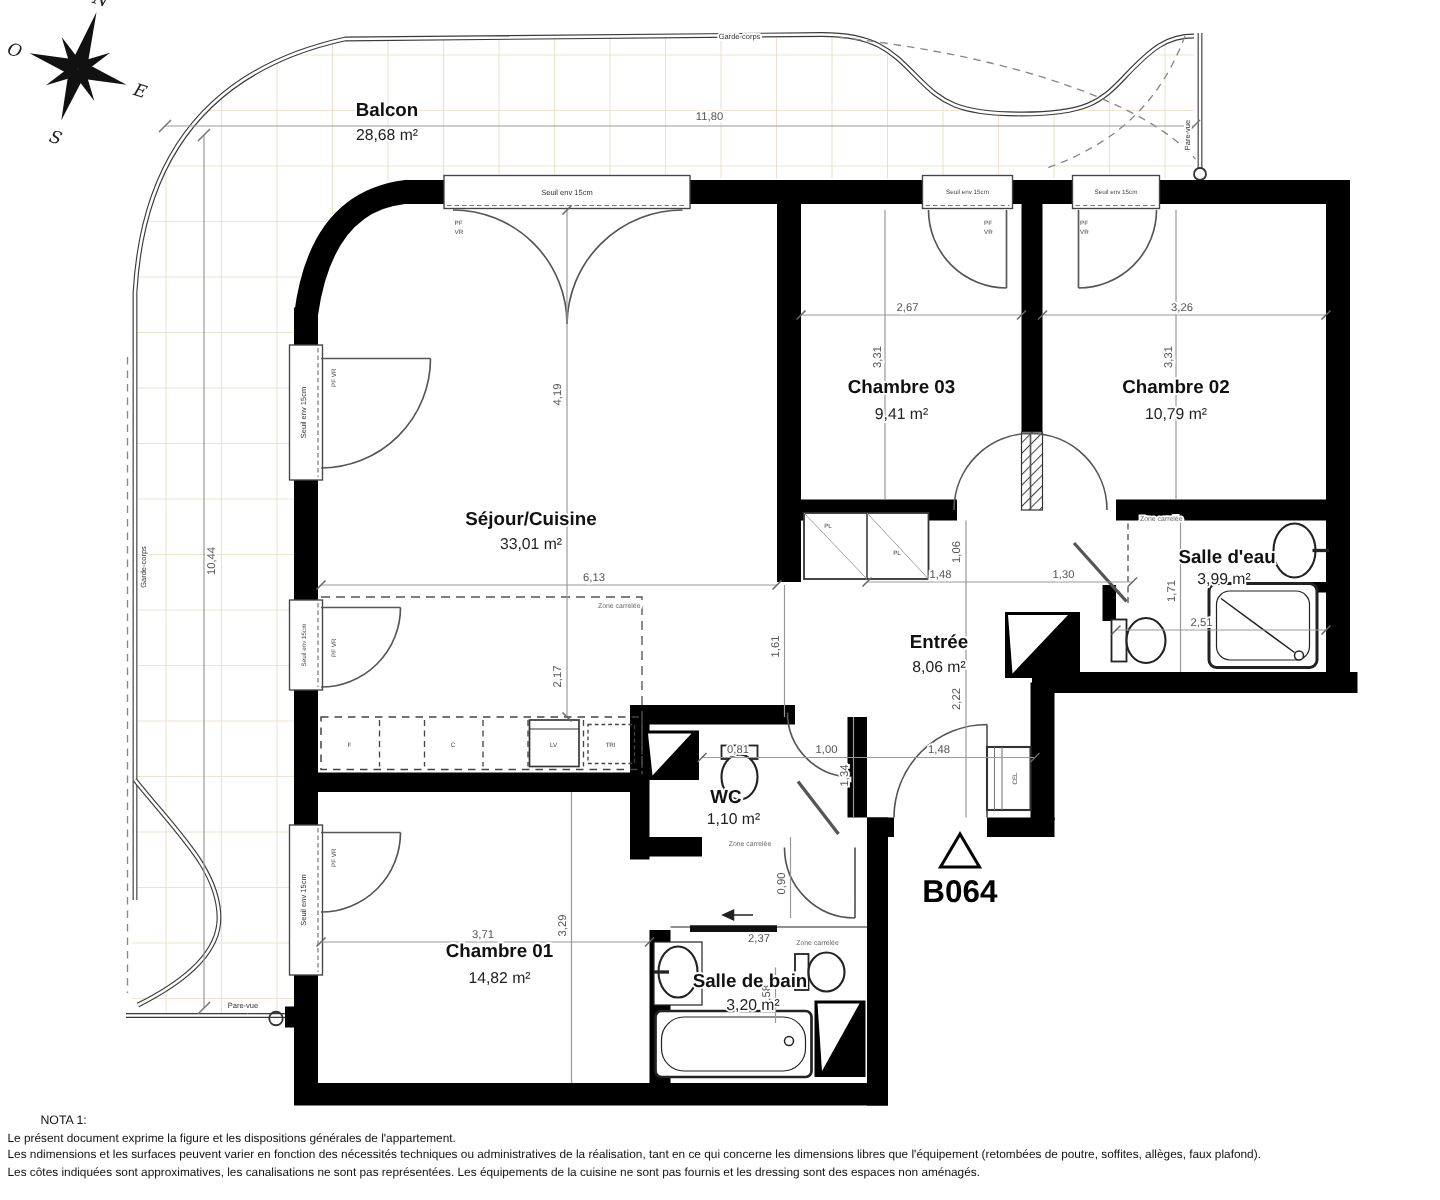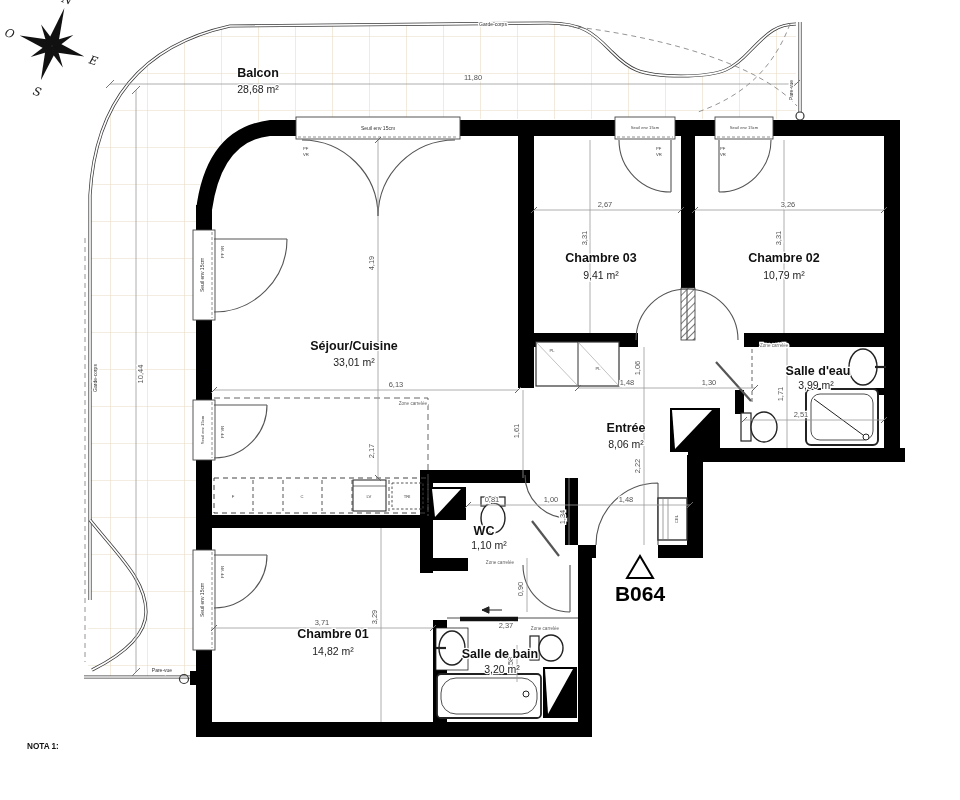--- a/index.html
+++ b/index.html
@@ -8,21 +8,21 @@
   svg text{font-family:"Liberation Sans",sans-serif;}
   .halo{paint-order:stroke;stroke:#ffffff;stroke-width:2.5px;}
   .room-name{font-weight:bold;font-size:12.5px;fill:#111;}
   .room-area{font-size:10.5px;fill:#222;}
   .dim{font-size:7.5px;fill:#555;}
   .tiny{font-size:5px;fill:#333;}
   .micro{font-size:4.2px;fill:#444;}
   .zone{font-size:4.6px;fill:#666;}
   .compass-letter{font-family:"DejaVu Serif",serif;font-style:italic;font-size:11.5px;fill:#222;}
   #nota{position:absolute;left:5px;top:741px;width:950px;font-size:7.9px;line-height:1.45;color:#111;}
-  #nota .t{font-weight:bold;font-size:8.2px;padding-left:22px;}
+  #nota .t{font-weight:normal;font-size:8.2px;padding-left:22px;}
 </style>
 </head>
 <body>
 
 <div class="page">
 <svg width="960" height="740" viewBox="0 0 960 740">
   <defs>
     <pattern id="tiles" width="37" height="37" patternUnits="userSpaceOnUse">
       <rect width="37" height="37" fill="#ffffff"></rect>
       <path d="M 37,0 L 37,37 M 0,37 L 37,37" stroke="#e8dcc3" stroke-width="1.1" fill="none"></path>
@@ -342,14 +342,17 @@
 
   <g>
     <path d="M 640,556 L 627,578 L 653,578 Z" fill="#fff" stroke="#000" stroke-width="2"></path>
     <text x="640" y="601" text-anchor="middle" style="font-weight:bold;font-size:21px;fill:#000;">B064</text>
   </g>
 </svg>
 
 
 <div id="nota">
   <div class="t">NOTA 1:</div>
+  <div>Le présent document exprime la figure et les dispositions générales de l'appartement.</div>
+  <div>Les ndimensions et les surfaces peuvent varier en fonction des nécessités techniques ou administratives de la réalisation, tant en ce qui concerne les dimensions libres que l'équipement (retombées de poutre, soffites, allèges, faux plafond).</div>
+  <div>Les côtes indiquées sont approximatives, les canalisations ne sont pas représentées. Les équipements de la cuisine ne sont pas fournis et les dressing sont des espaces non aménagés.</div>
 </div>
 </div>
 
 </body></html>

